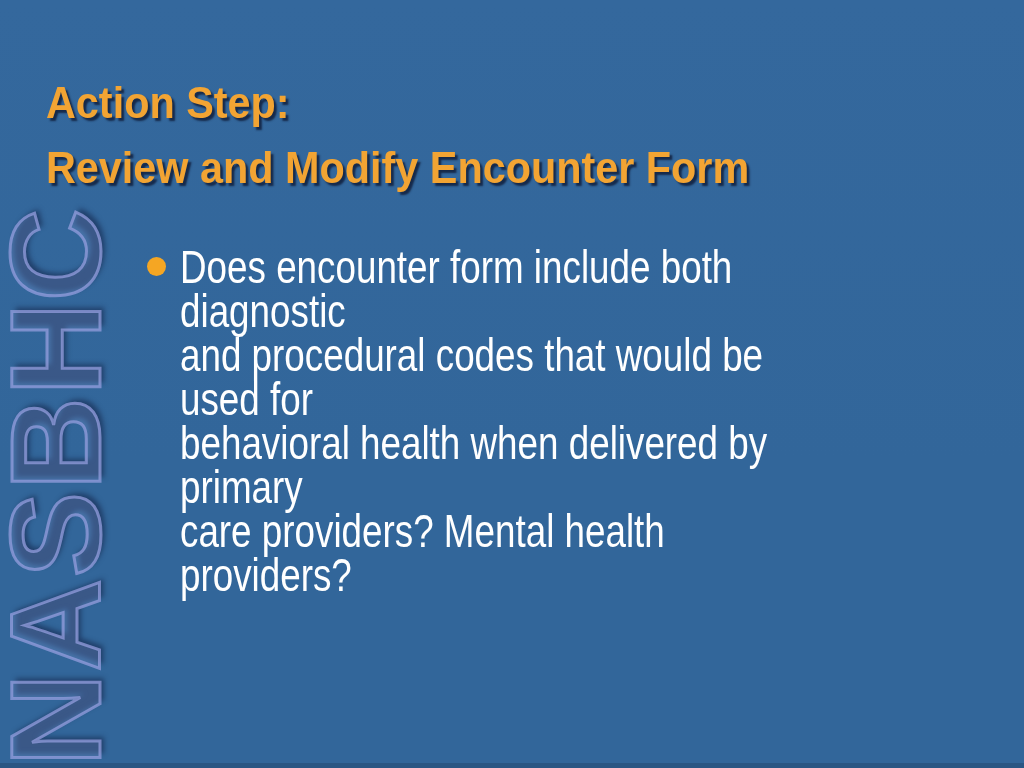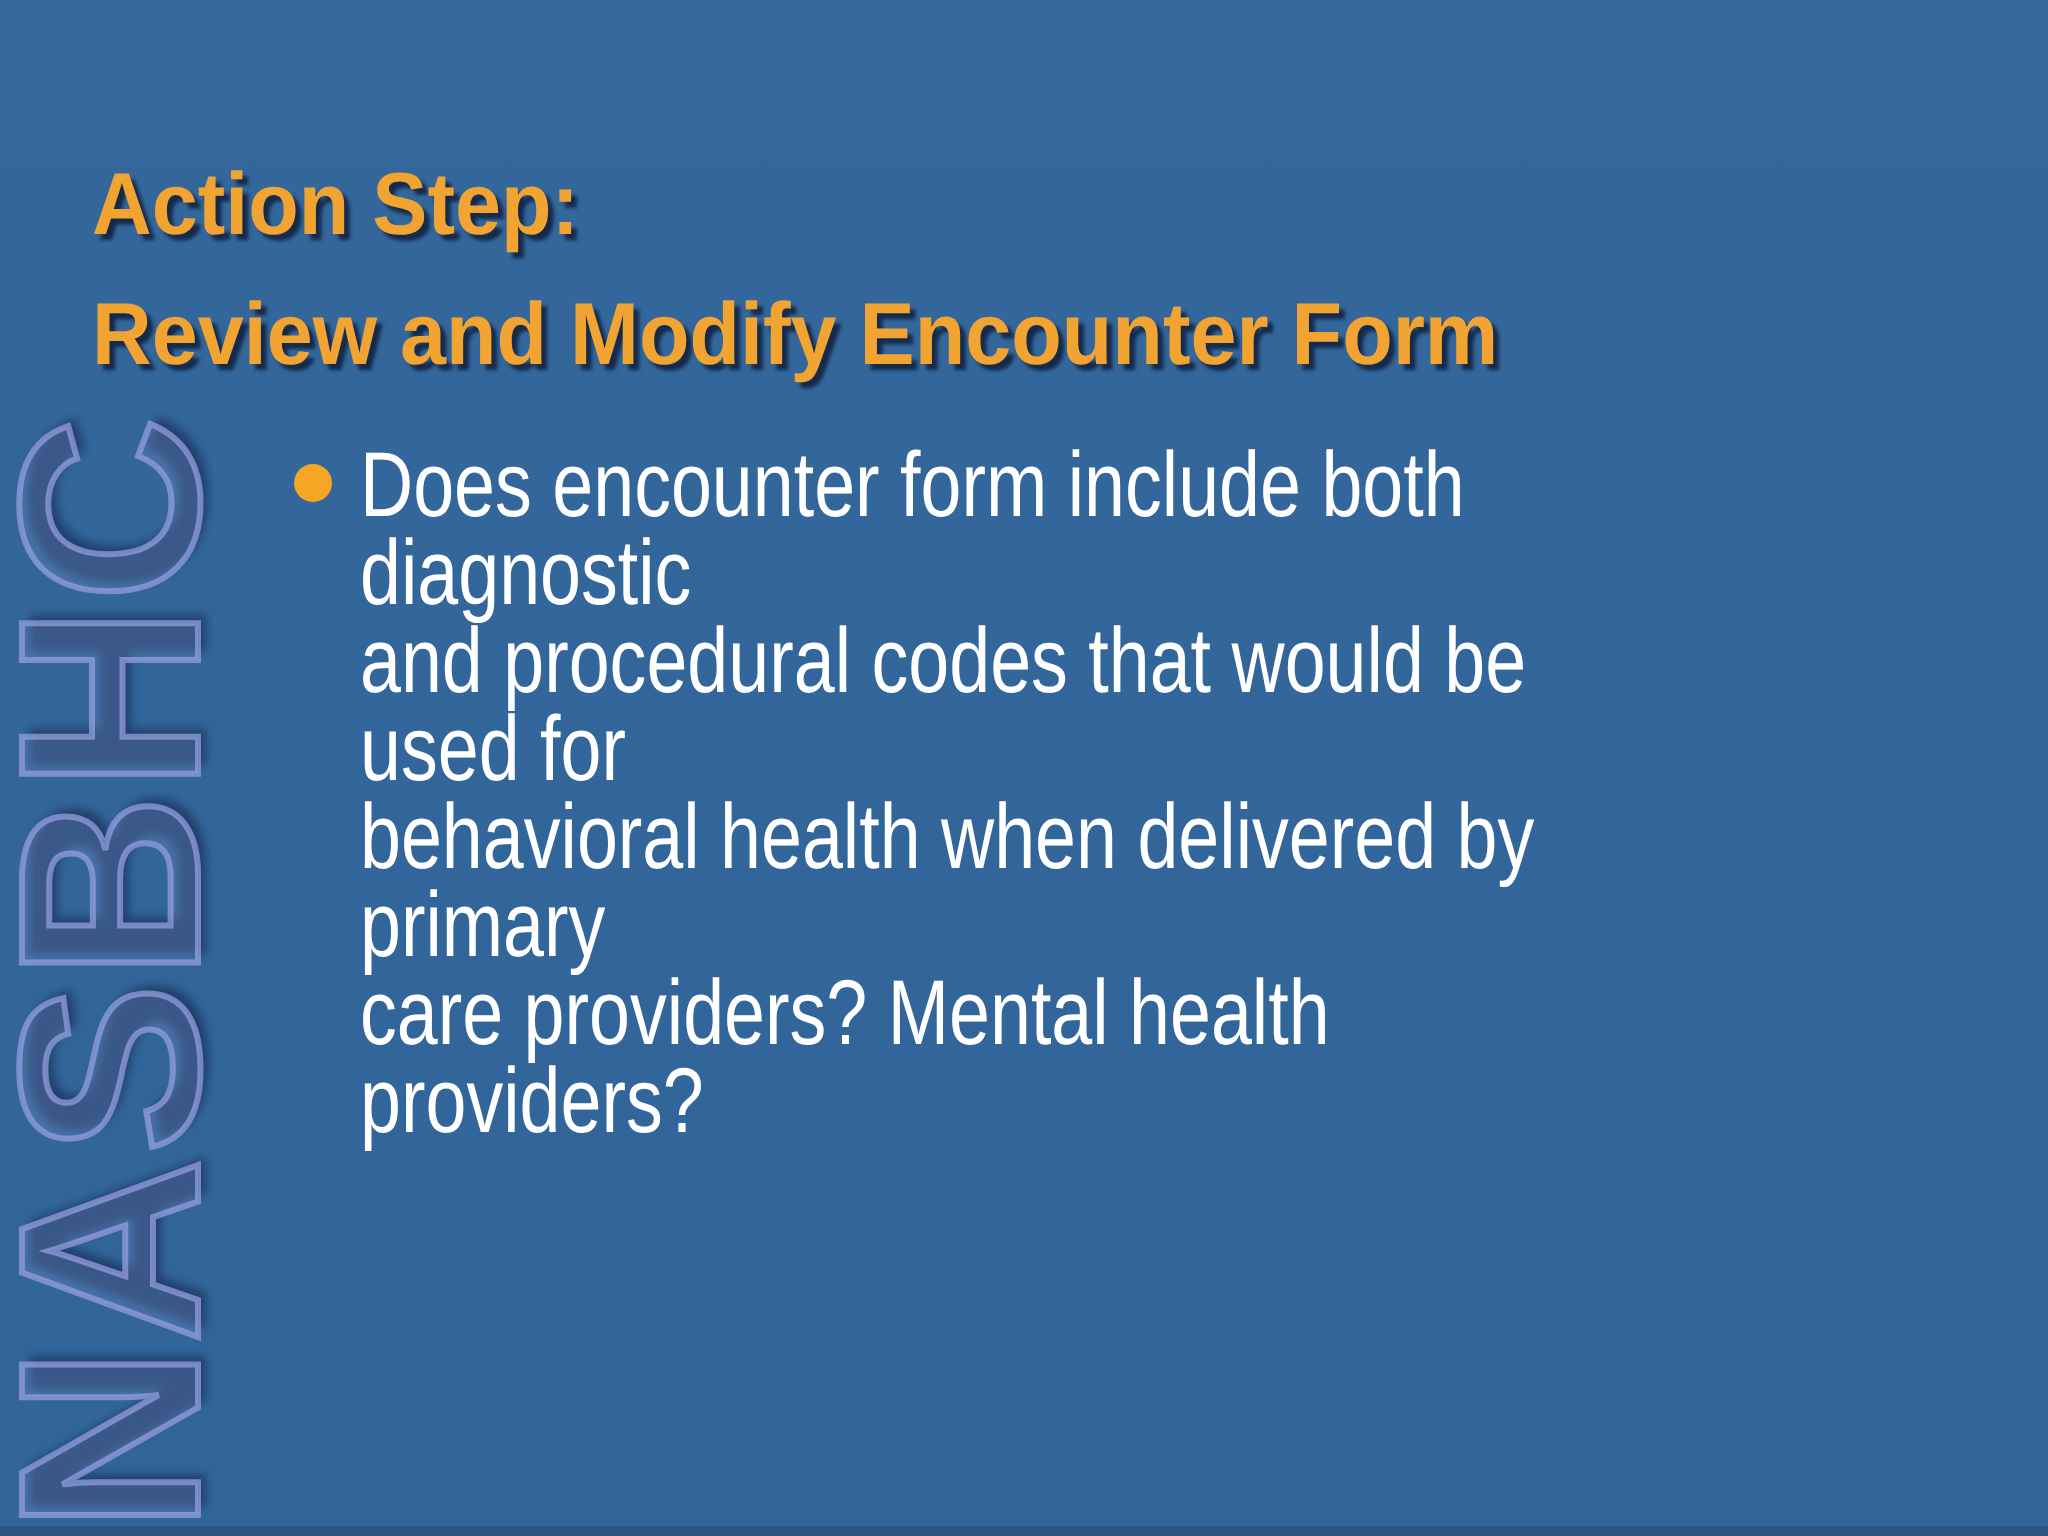--- a/index.html
+++ b/index.html
@@ -58,20 +58,21 @@
   }
   .content {
     position: absolute;
     left: 140px;
     top: 220px;
     width: 860px;
   }
   .bullet-item {
     position: relative;
     padding-left: 40px;
+    margin-top: 25px;
   }
   .bullet-item.b1 { margin-bottom: 40px; }
   .bullet-item.b2 { margin-bottom: 50px; }
   .bullet-dot {
     position: absolute;
     left: 7px;
     top: 12px;
     width: 19px;
     height: 19px;
     border-radius: 50%;

